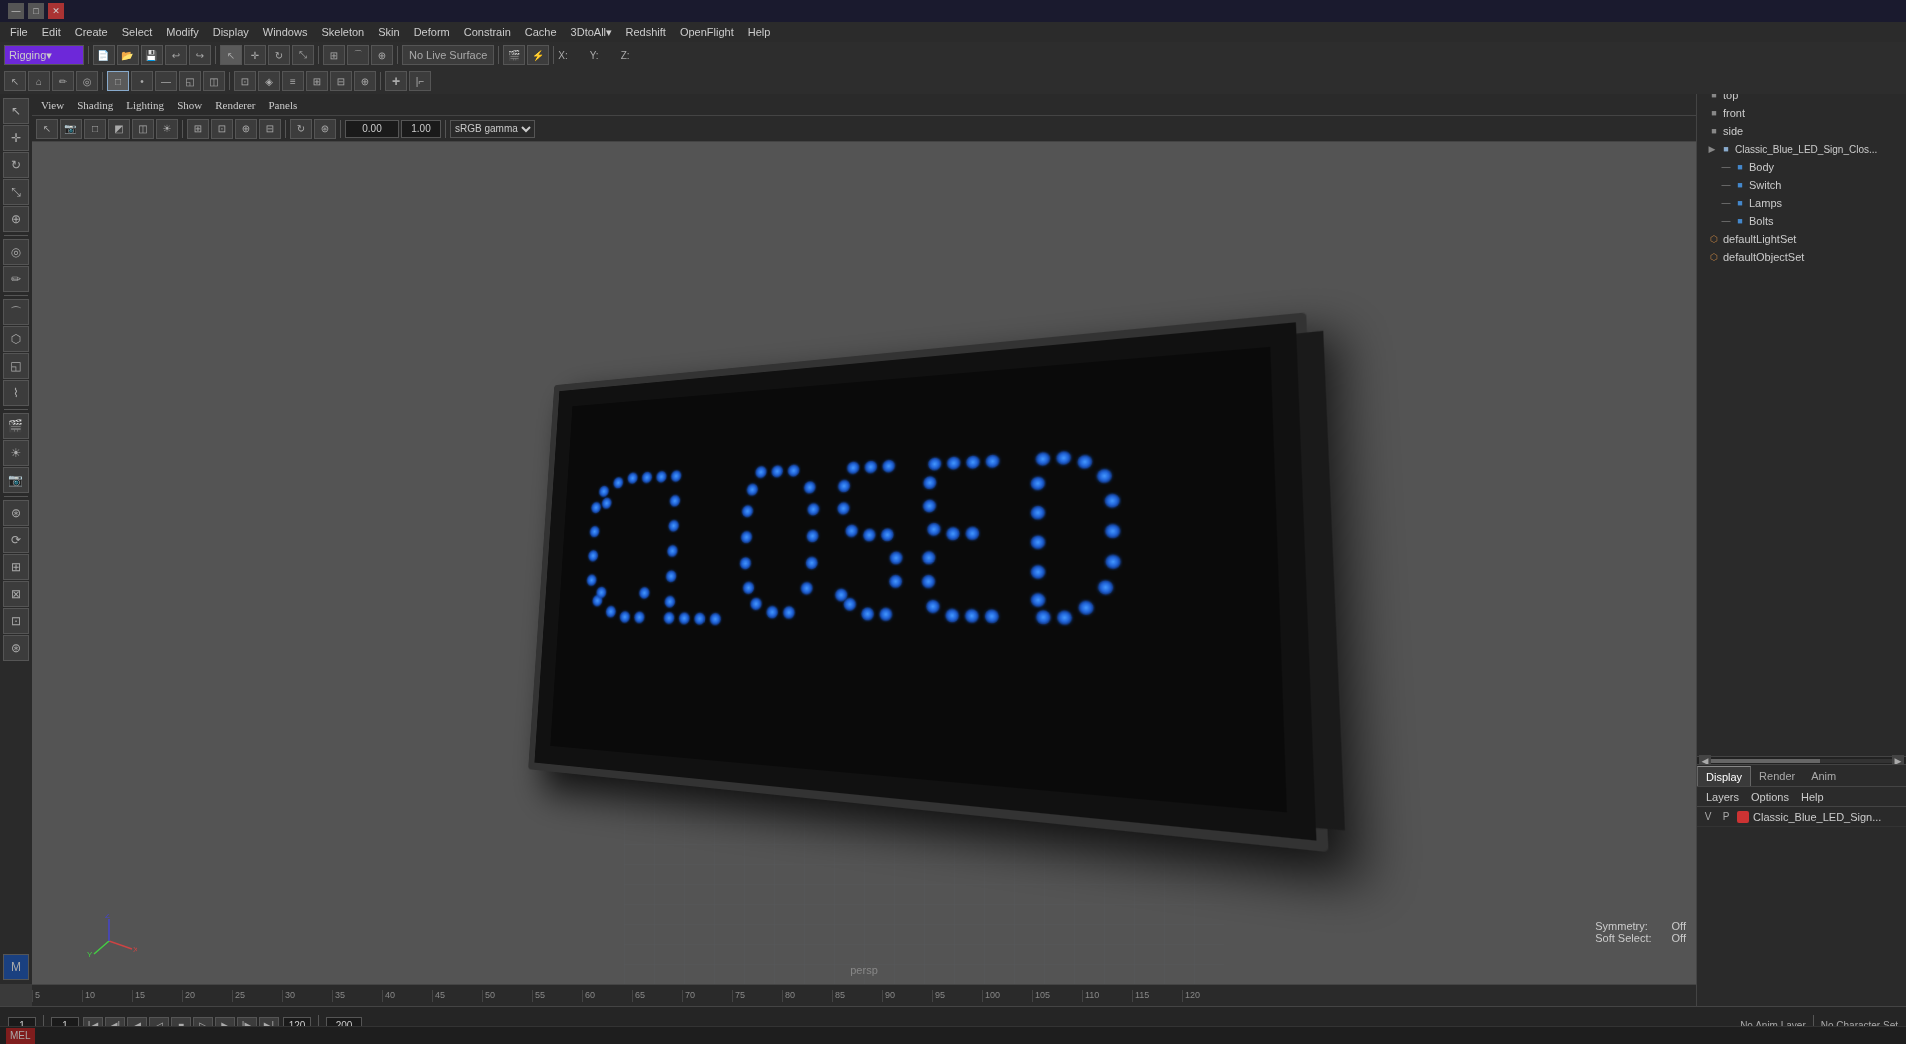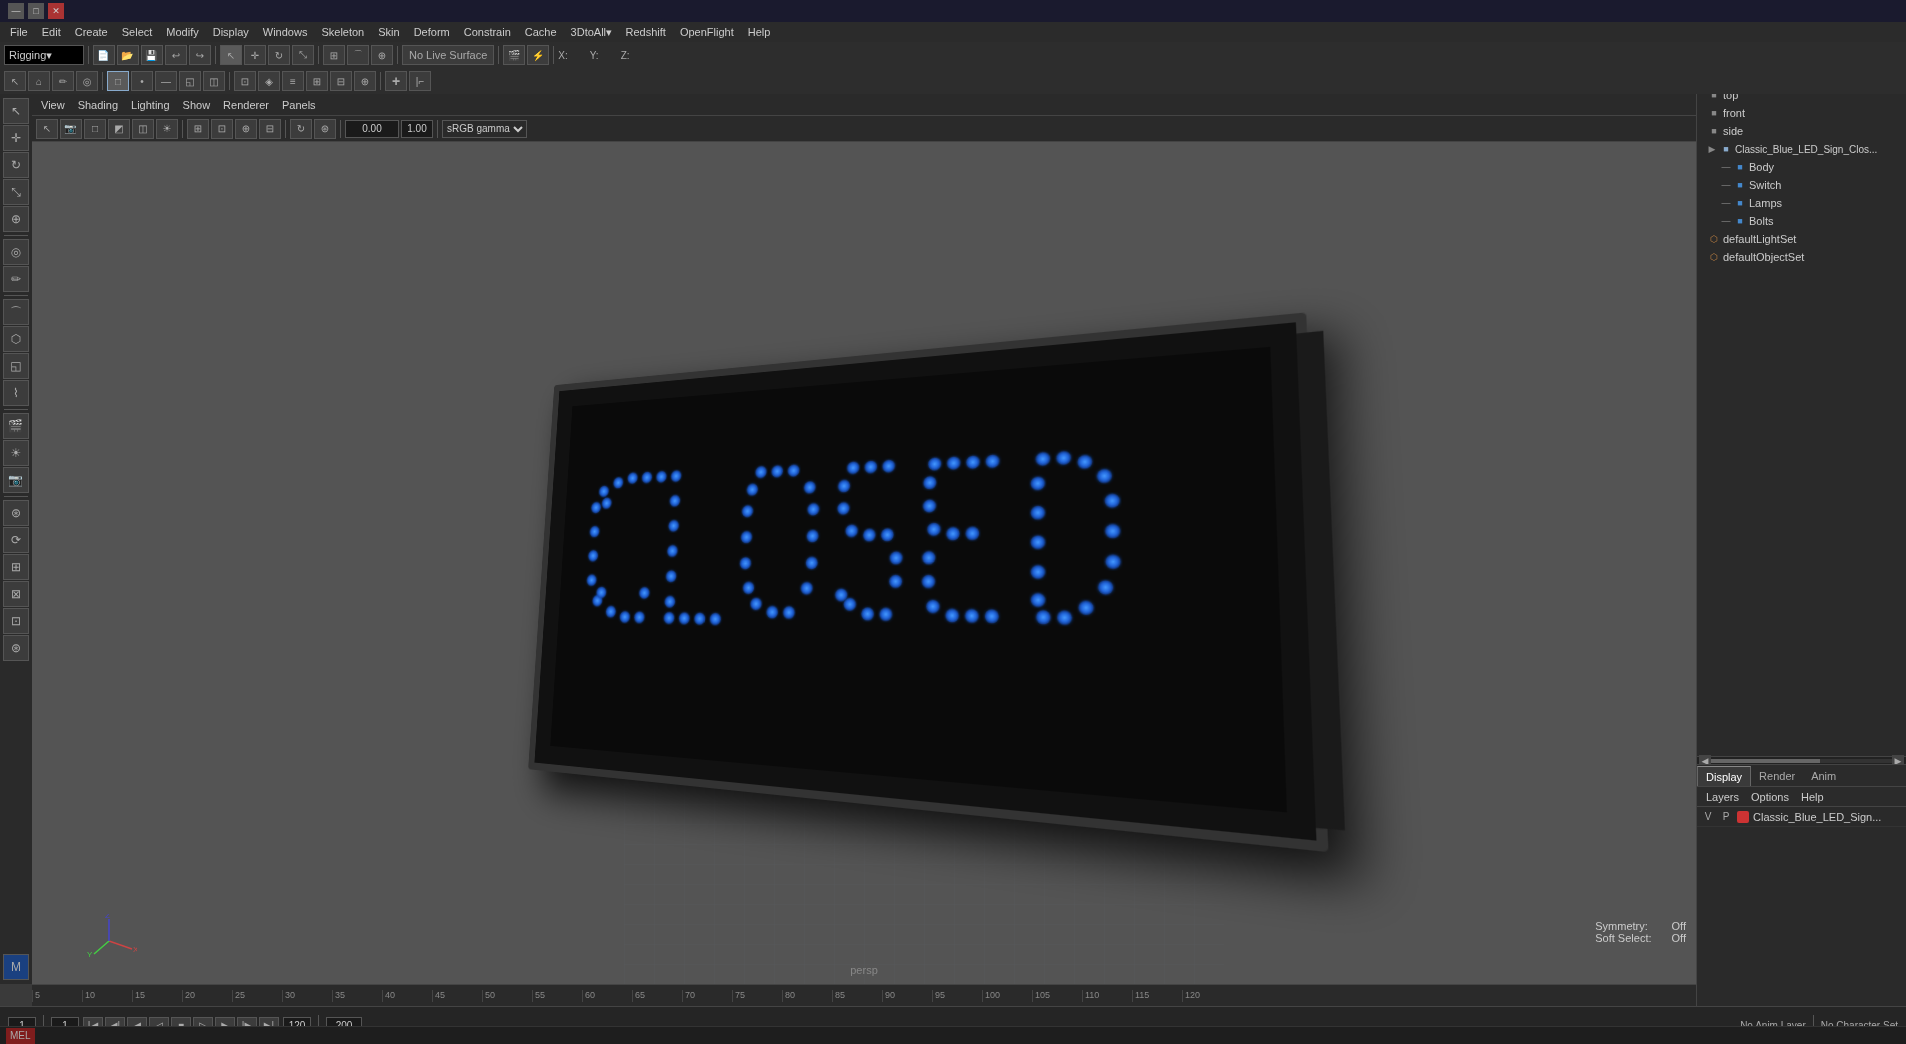--- a/index.html
+++ b/index.html
@@ -102,21 +102,21 @@
     .tb-separator {
       width: 1px;
       height: 18px;
       background: #555;
       margin: 0 2px;
     }
     .tb-label {
       font-size: 11px;
       color: #cccccc;
       padding: 0 4px;
-      background: #000000;
+      background: #6d28d9;
       border: 1px solid #555;
       height: 20px;
       display: flex;
       align-items: center;
     }
     .no-live-surface {
       color: #aaaaaa;
       font-size: 11px;
       padding: 0 6px;
       background: #3c3c3c;
@@ -182,20 +182,21 @@
       left: 32px;
       width: calc(100% - 32px - 210px);
       height: 22px;
       background: #2a2a2a;
       display: flex;
       align-items: flex-end;
       padding: 0 4px;
       gap: 3px;
       z-index: 95;
       border-bottom: 1px solid #444;
+      font-family: Liberation Serif, serif;
     }
     .vp-menu {
       font-size: 11px;
       color: #cccccc;
       padding: 0 5px;
       cursor: pointer;
       height: 20px;
       display: flex;
       align-items: center;
     }
@@ -780,21 +781,21 @@
   <div class="tb-separator"></div>
   <div class="tb-btn">⊞</div>
   <div class="tb-btn">⊡</div>
   <div class="tb-btn">⊕</div>
   <div class="tb-btn">⊟</div>
   <div class="tb-separator"></div>
   <div class="tb-btn">↻</div>
   <div class="tb-btn">⊛</div>
   <div class="tb-separator"></div>
   <input type="text" value="0.00" style="width: 54px; height: 18px; background: rgb(26, 26, 26); border: 1px solid rgb(85, 85, 85); color: rgb(204, 204, 204); font-size: 10px; text-align: center;">
-  <input type="text" value="1.00" style="width: 32px; height: 18px; background: rgb(26, 26, 26); border: 1px solid rgb(85, 85, 85); color: rgb(204, 204, 204); font-size: 10px; text-align: center;">
+  <input type="text" value="1.00" style="width: 40px; height: 18px; background: rgb(26, 26, 26); border: 1px solid rgb(85, 85, 85); color: rgb(204, 204, 204); font-size: 10px; text-align: center;">
   <div class="tb-separator"></div>
   <select style="height:18px;background:#2a2a2a;border:1px solid #555;color:#ccc;font-size:10px;">
     <option>sRGB gamma</option>
   </select>
 </div>
 
 <div id="viewport-canvas">
 
   <svg id="floor-svg" viewBox="0 0 600 200" xmlns="http://www.w3.org/2000/svg">
     <defs>

